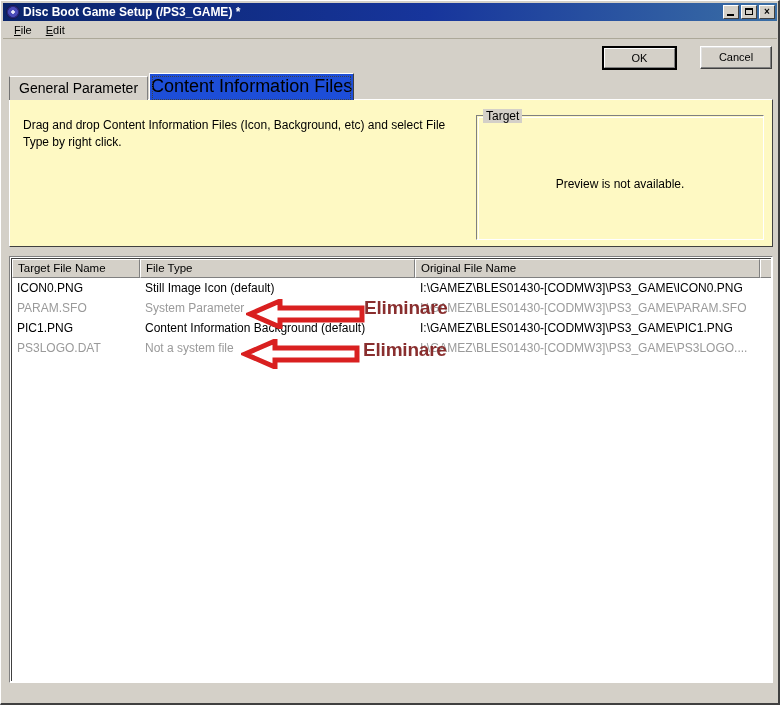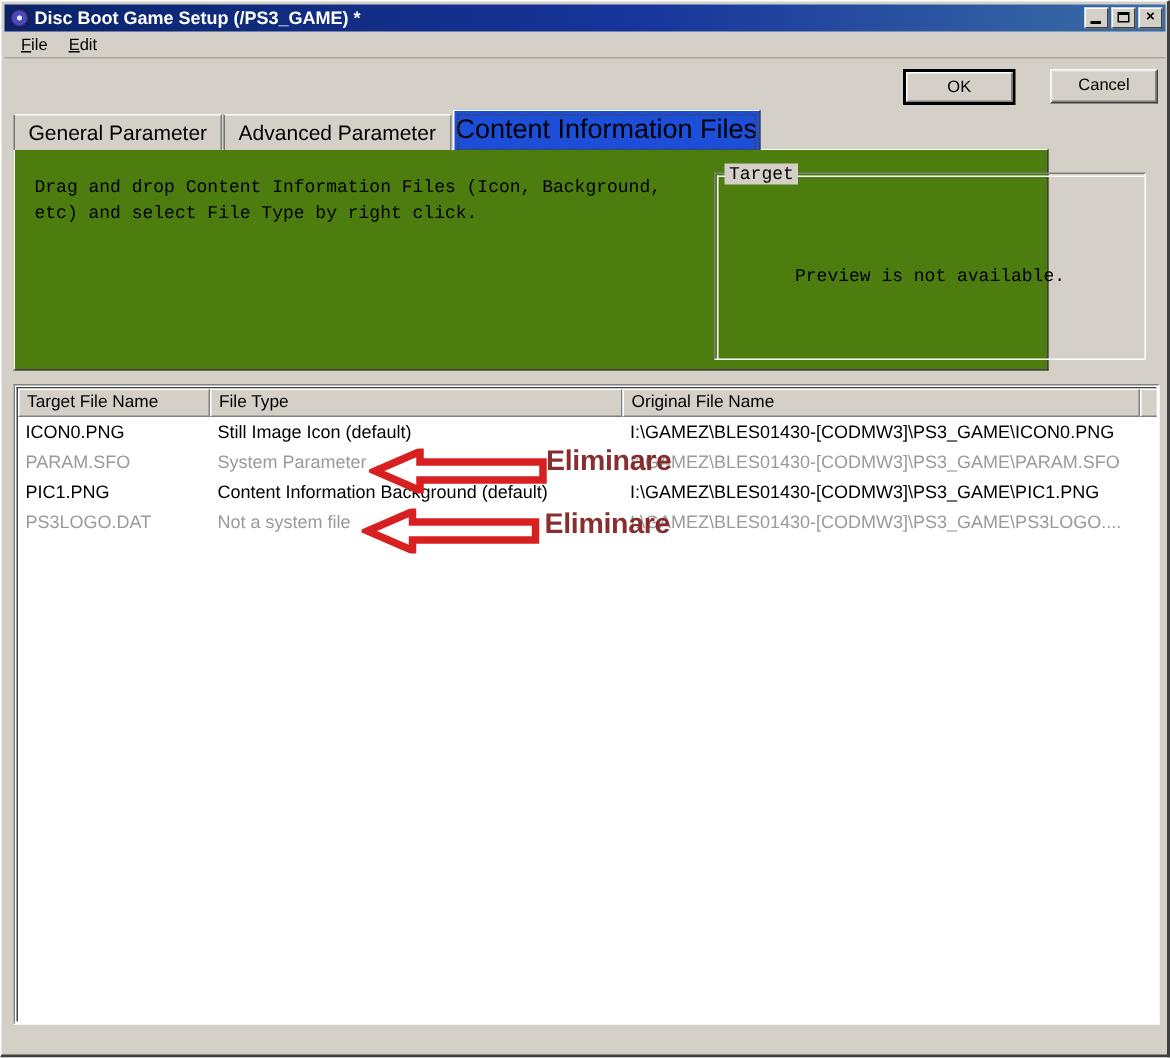--- a/index.html
+++ b/index.html
@@ -185,30 +185,29 @@
     position: absolute;
     left: 2px; top: 2px; right: 2px; bottom: 0px;
     border: 1px dotted #404040;
     pointer-events: none;
   }
 
   
   .tabpanel {
     position: absolute;
     left: 8px; top: 98px;
-    width: 690px;
+    width: 764px;
     height: 148px;
-    background: #4d7c0f;
+    background: #fef9c3;
     border-top: 1px solid #ffffff;
     border-left: 1px solid #ffffff;
     border-right: 1px solid #404040;
     border-bottom: 1px solid #404040;
     box-sizing: border-box;
     z-index: 2;
-    font-family: Liberation Mono, monospace;
   }
   .instructions {
     position: absolute;
     left: 13px; top: 17px;
     width: 440px;
     font-size: 12px;
     color: #000;
     line-height: 17px;
   }
 
@@ -374,23 +373,20 @@
 
   <button class="btn" id="ok-button">
     <span class="inner">OK</span>
   </button>
   <button class="btn" id="cancel-button">Cancel</button>
 
   <div class="tabstrip">
     <div class="tab">
       <span>General Parameter</span>
     </div>
-    <div class="tab">
-      <span>Advanced Parameter</span>
-    </div>
     <div class="tab active">
       <span>Content Information Files</span>
       <span class="focusring"></span>
     </div>
   </div>
 
   <div class="tabpanel">
     <div class="instructions">Drag and drop Content Information Files (Icon, Background, etc) and select File Type by right click.</div>
 
     <div class="groupbox">

